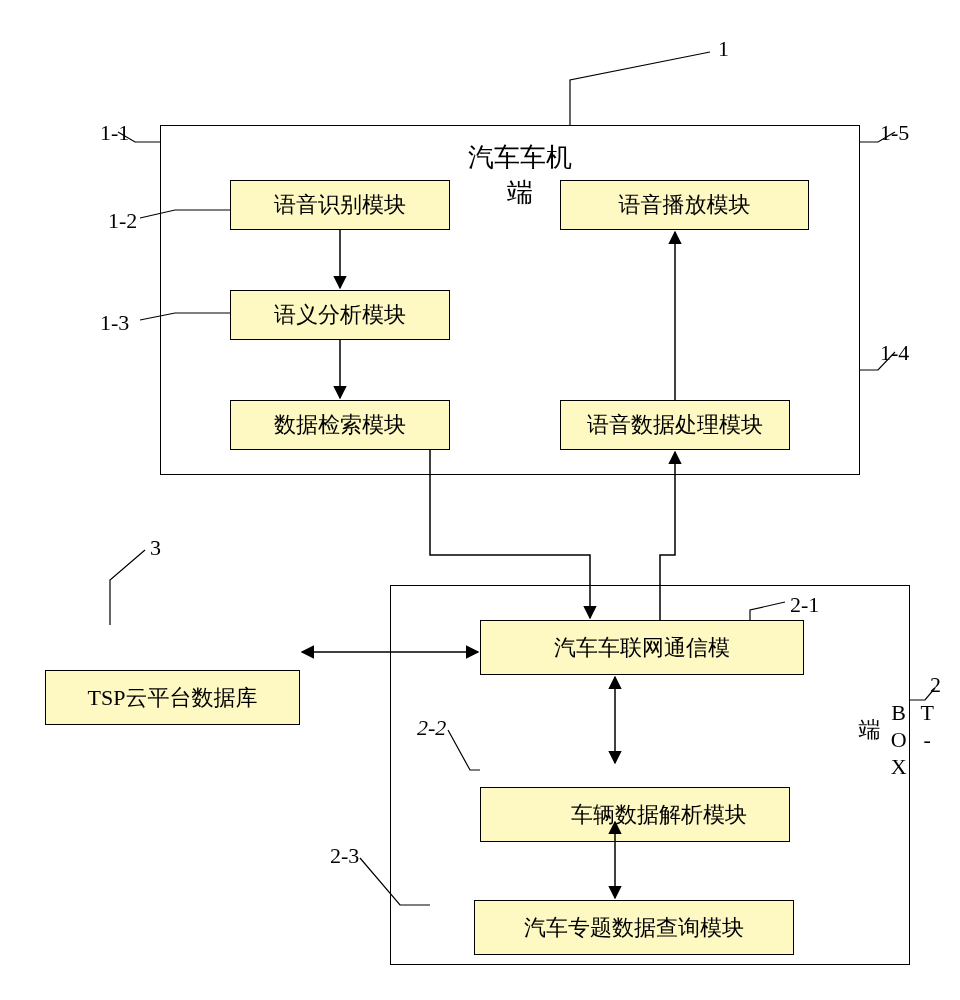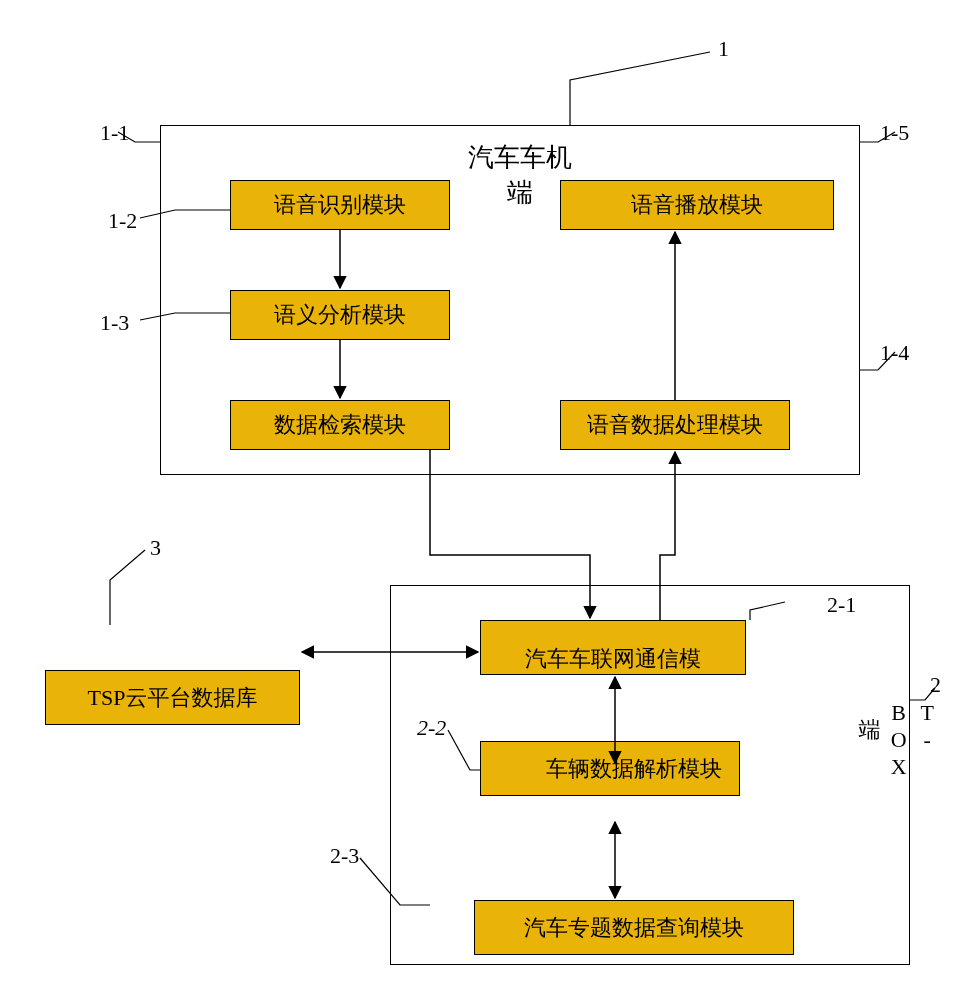--- a/index.html
+++ b/index.html
@@ -9,21 +9,21 @@
     font-family: "SimSun", "Microsoft YaHei", serif;
   }
   .canvas {
     position: relative;
     width: 960px;
     height: 1000px;
   }
   .box {
     position: absolute;
     border: 1.5px solid #000;
-    background: #eab308;
+    background: #fef9c3;
     display: flex;
     align-items: center;
     justify-content: center;
     text-align: center;
     font-size: 22px;
     box-sizing: border-box;
   }
   .container-box {
     position: absolute;
     border: 1.5px solid #000;
@@ -65,54 +65,54 @@
   <div class="box" style="left:230px; top:180px; width:220px; height:50px;">
     <span>语音识别模块</span>
   </div>
   <div class="box" style="left:230px; top:290px; width:220px; height:50px;">
     <span>语义分析模块</span>
   </div>
   <div class="box" style="left:230px; top:400px; width:220px; height:50px;">
     <span>数据检索模块</span>
   </div>
 
-  <div class="box" style="left:560px; top:180px; width:274px; height:50px;">
+  <div class="box" style="left:560px; top:180px; width:249px; height:50px;">
     <span>语音播放模块</span>
   </div>
   <div class="box" style="left:560px; top:400px; width:230px; height:50px;">
     <span>语音数据处理模块</span>
   </div>
 
   <div class="container-box" style="left:390px; top:585px; width:520px; height:380px;"></div>
   <div class="vlabel" style="left:855px; top:700px; line-height:1.3;">
     <span>T-<br>BOX<br>端</span>
   </div>
 
-  <div class="box" style="left:480px; top:620px; width:266px; height:55px;align-items:flex-end;">
+  <div class="box" style="left:480px; top:620px; width:324px; height:55px;">
     <span>汽车车联网通信模</span>
   </div>
-  <div class="box" style="left:480px; top:741px; width:260px; height:55px;padding-left:48px;">
+  <div class="box" style="left:480px; top:787px; width:310px; height:55px;padding-left:48px;">
     <span>车辆数据解析模块</span>
   </div>
   <div class="box" style="left:430px; top:900px; width:320px; height:55px;margin-left:44px;">
     <span>汽车专题数据查询模块</span>
   </div>
 
   <div class="box" style="left:45px; top:625px; width:255px; height:55px;margin-top:45px;">
     <span>TSP云平台数据库</span>
   </div>
 
   <div class="label" style="left:718px; top:36px;">1</div>
   <div class="label" style="left:100px; top:120px;">1-1</div>
   <div class="label" style="left:100px; top:208px;margin-left:8px;">1-2</div>
   <div class="label" style="left:100px; top:310px;">1-3</div>
   <div class="label" style="left:880px; top:340px;">1-4</div>
   <div class="label" style="left:880px; top:120px;">1-5</div>
   <div class="label" style="left:930px; top:672px;">2</div>
-  <div class="label" style="left:790px; top:592px;margin-left:37px;">2-1</div>
+  <div class="label" style="left:790px; top:592px;">2-1</div>
   <div class="label" style="left:417px; top:715px;font-style:italic;">2-2</div>
   <div class="label" style="left:330px; top:843px;">2-3</div>
   <div class="label" style="left:150px; top:535px;">3</div>
 
   <svg class="overlay" viewBox="0 0 960 1000">
     <defs>
       <marker id="arrow" viewBox="0 0 10 10" refX="9" refY="5" markerWidth="9" markerHeight="9" orient="auto-start-reverse">
         <path d="M 0 0 L 10 5 L 0 10 z" fill="#000"></path>
       </marker>
       <marker id="arrow2" viewBox="0 0 10 10" refX="9" refY="5" markerWidth="9" markerHeight="9" orient="auto-start-reverse">

